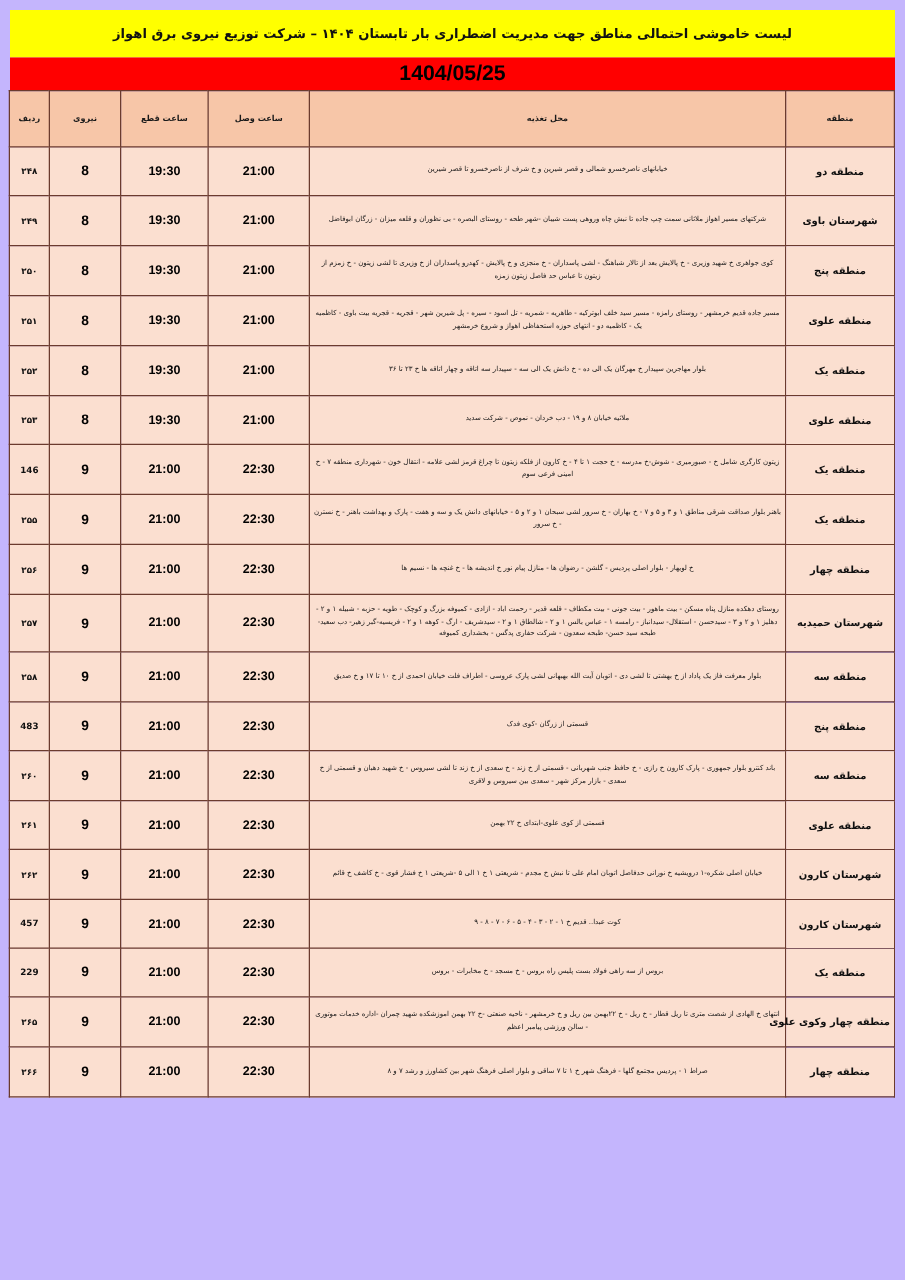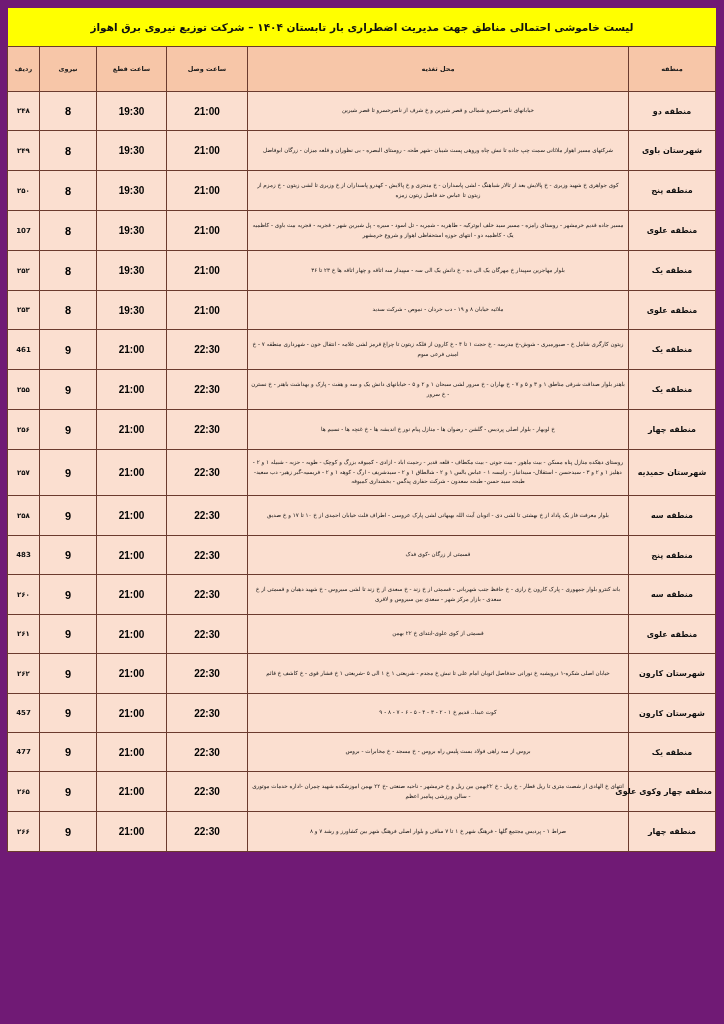--- a/index.html
+++ b/index.html
@@ -13,21 +13,21 @@
     height: 1024px;
     font-family: "DejaVu Sans", "Liberation Sans", sans-serif;
     direction: rtl;
     overflow: hidden;
   }
 
   .page {
     width: 724px;
     height: 1024px;
     position: relative;
-    background: #701a75;
+    background: #c4b5fd;
     box-sizing: border-box;
     padding: 8px 8px 0 8px;
   }
 
   
   .title-band {
     background: #ffff00;
     height: 38px;
     display: flex;
     align-items: center;
@@ -137,20 +137,23 @@
 </style>
 </head>
 <body>
 
 <div class="page">
 
   <div class="title-band">
     <div class="title-text">لیست خاموشی احتمالی مناطق جهت مدیریت اضطراری بار تابستان ۱۴۰۴ – شرکت توزیع نیروی برق اهواز</div>
   </div>
 
+  <div class="date-band">
+    <div class="date-text">1404/05/25</div>
+  </div>
 
   <table class="outage">
     <colgroup>
       <col class="c-region">
       <col class="c-desc">
       <col class="c-restore">
       <col class="c-cut">
       <col class="c-block">
       <col class="c-num">
     </colgroup>
@@ -188,21 +191,21 @@
           <td class="time">19:30</td>
           <td class="block">8</td>
           <td class="num">۲۵۰</td>
         </tr>
         <tr class="r-mid">
           <td class="region">منطقه علوی</td>
           <td class="desc">مسیر جاده قدیم خرمشهر - روستای رامزه - مسیر سید خلف ابوترکیه - طاهریه - شمریه - تل اسود - سیره - پل شیرین شهر - قجریه - قجریه بیت باوی - کاظمیه یک - کاظمیه دو - انتهای حوزه استحفاظی اهواز و شروع خرمشهر</td>
           <td class="time">21:00</td>
           <td class="time">19:30</td>
           <td class="block">8</td>
-          <td class="num">107</td>
+          <td class="num">۲۵۱</td>
         </tr>
         <tr class="r-mid">
           <td class="region">منطقه یک</td>
           <td class="desc">بلوار مهاجرین سپیدار خ مهرگان یک الی ده - خ دانش یک الی سه - سپیدار سه اتاقه و چهار اتاقه ها خ ۲۳ تا ۳۶</td>
           <td class="time">21:00</td>
           <td class="time">19:30</td>
           <td class="block">8</td>
           <td class="num">۲۵۲</td>
         </tr>
         <tr class="r-short">
@@ -212,21 +215,21 @@
           <td class="time">19:30</td>
           <td class="block">8</td>
           <td class="num">۲۵۳</td>
         </tr>
         <tr class="r-mid">
           <td class="region">منطقه یک</td>
           <td class="desc">زیتون کارگری شامل خ - صبورمیری - شوش-خ مدرسه - خ حجت ۱ تا ۴ - خ کارون از فلکه زیتون تا چراغ قرمز لشی علامه - انتقال خون - شهرداری منطقه ۷ - خ امینی فرعی سوم</td>
           <td class="time">22:30</td>
           <td class="time">21:00</td>
           <td class="block">9</td>
-          <td class="num">461</td>
+          <td class="num">146</td>
         </tr>
         <tr class="r-mid">
           <td class="region">منطقه یک</td>
           <td class="desc">باهنر بلوار صداقت شرقی مناطق ۱ و ۳ و ۵ و ۷ - خ بهاران - خ سرور لشی سبحان ۱ و ۲ و ۵ - خیابانهای دانش یک و سه و هفت - پارک و بهداشت  باهنر - خ نسترن - خ سرور</td>
           <td class="time">22:30</td>
           <td class="time">21:00</td>
           <td class="block">9</td>
           <td class="num">۲۵۵</td>
         </tr>
         <tr class="r-mid">
@@ -292,21 +295,21 @@
           <td class="time">21:00</td>
           <td class="block">9</td>
           <td class="num">457</td>
         </tr>
         <tr class="r-short">
           <td class="region">منطقه یک</td>
           <td class="desc">بروس از سه راهی فولاد بست پلیس راه بروس - خ مسجد - خ مخابرات - بروس</td>
           <td class="time">22:30</td>
           <td class="time">21:00</td>
           <td class="block">9</td>
-          <td class="num">477</td>
+          <td class="num">229</td>
         </tr>
         <tr class="r-mid">
           <td class="region">منطقه چهار وکوی علوی</td>
           <td class="desc">انتهای خ الهادی از شصت متری تا ریل قطار - خ ریل - خ ۲۲بهمن بین ریل و خ خرمشهر - ناحیه صنعتی -خ ۲۲ بهمن اموزشکده شهید چمران -اداره خدمات موتوری - سالن ورزشی پیامبر اعظم</td>
           <td class="time">22:30</td>
           <td class="time">21:00</td>
           <td class="block">9</td>
           <td class="num">۲۶۵</td>
         </tr>
         <tr class="r-mid">

